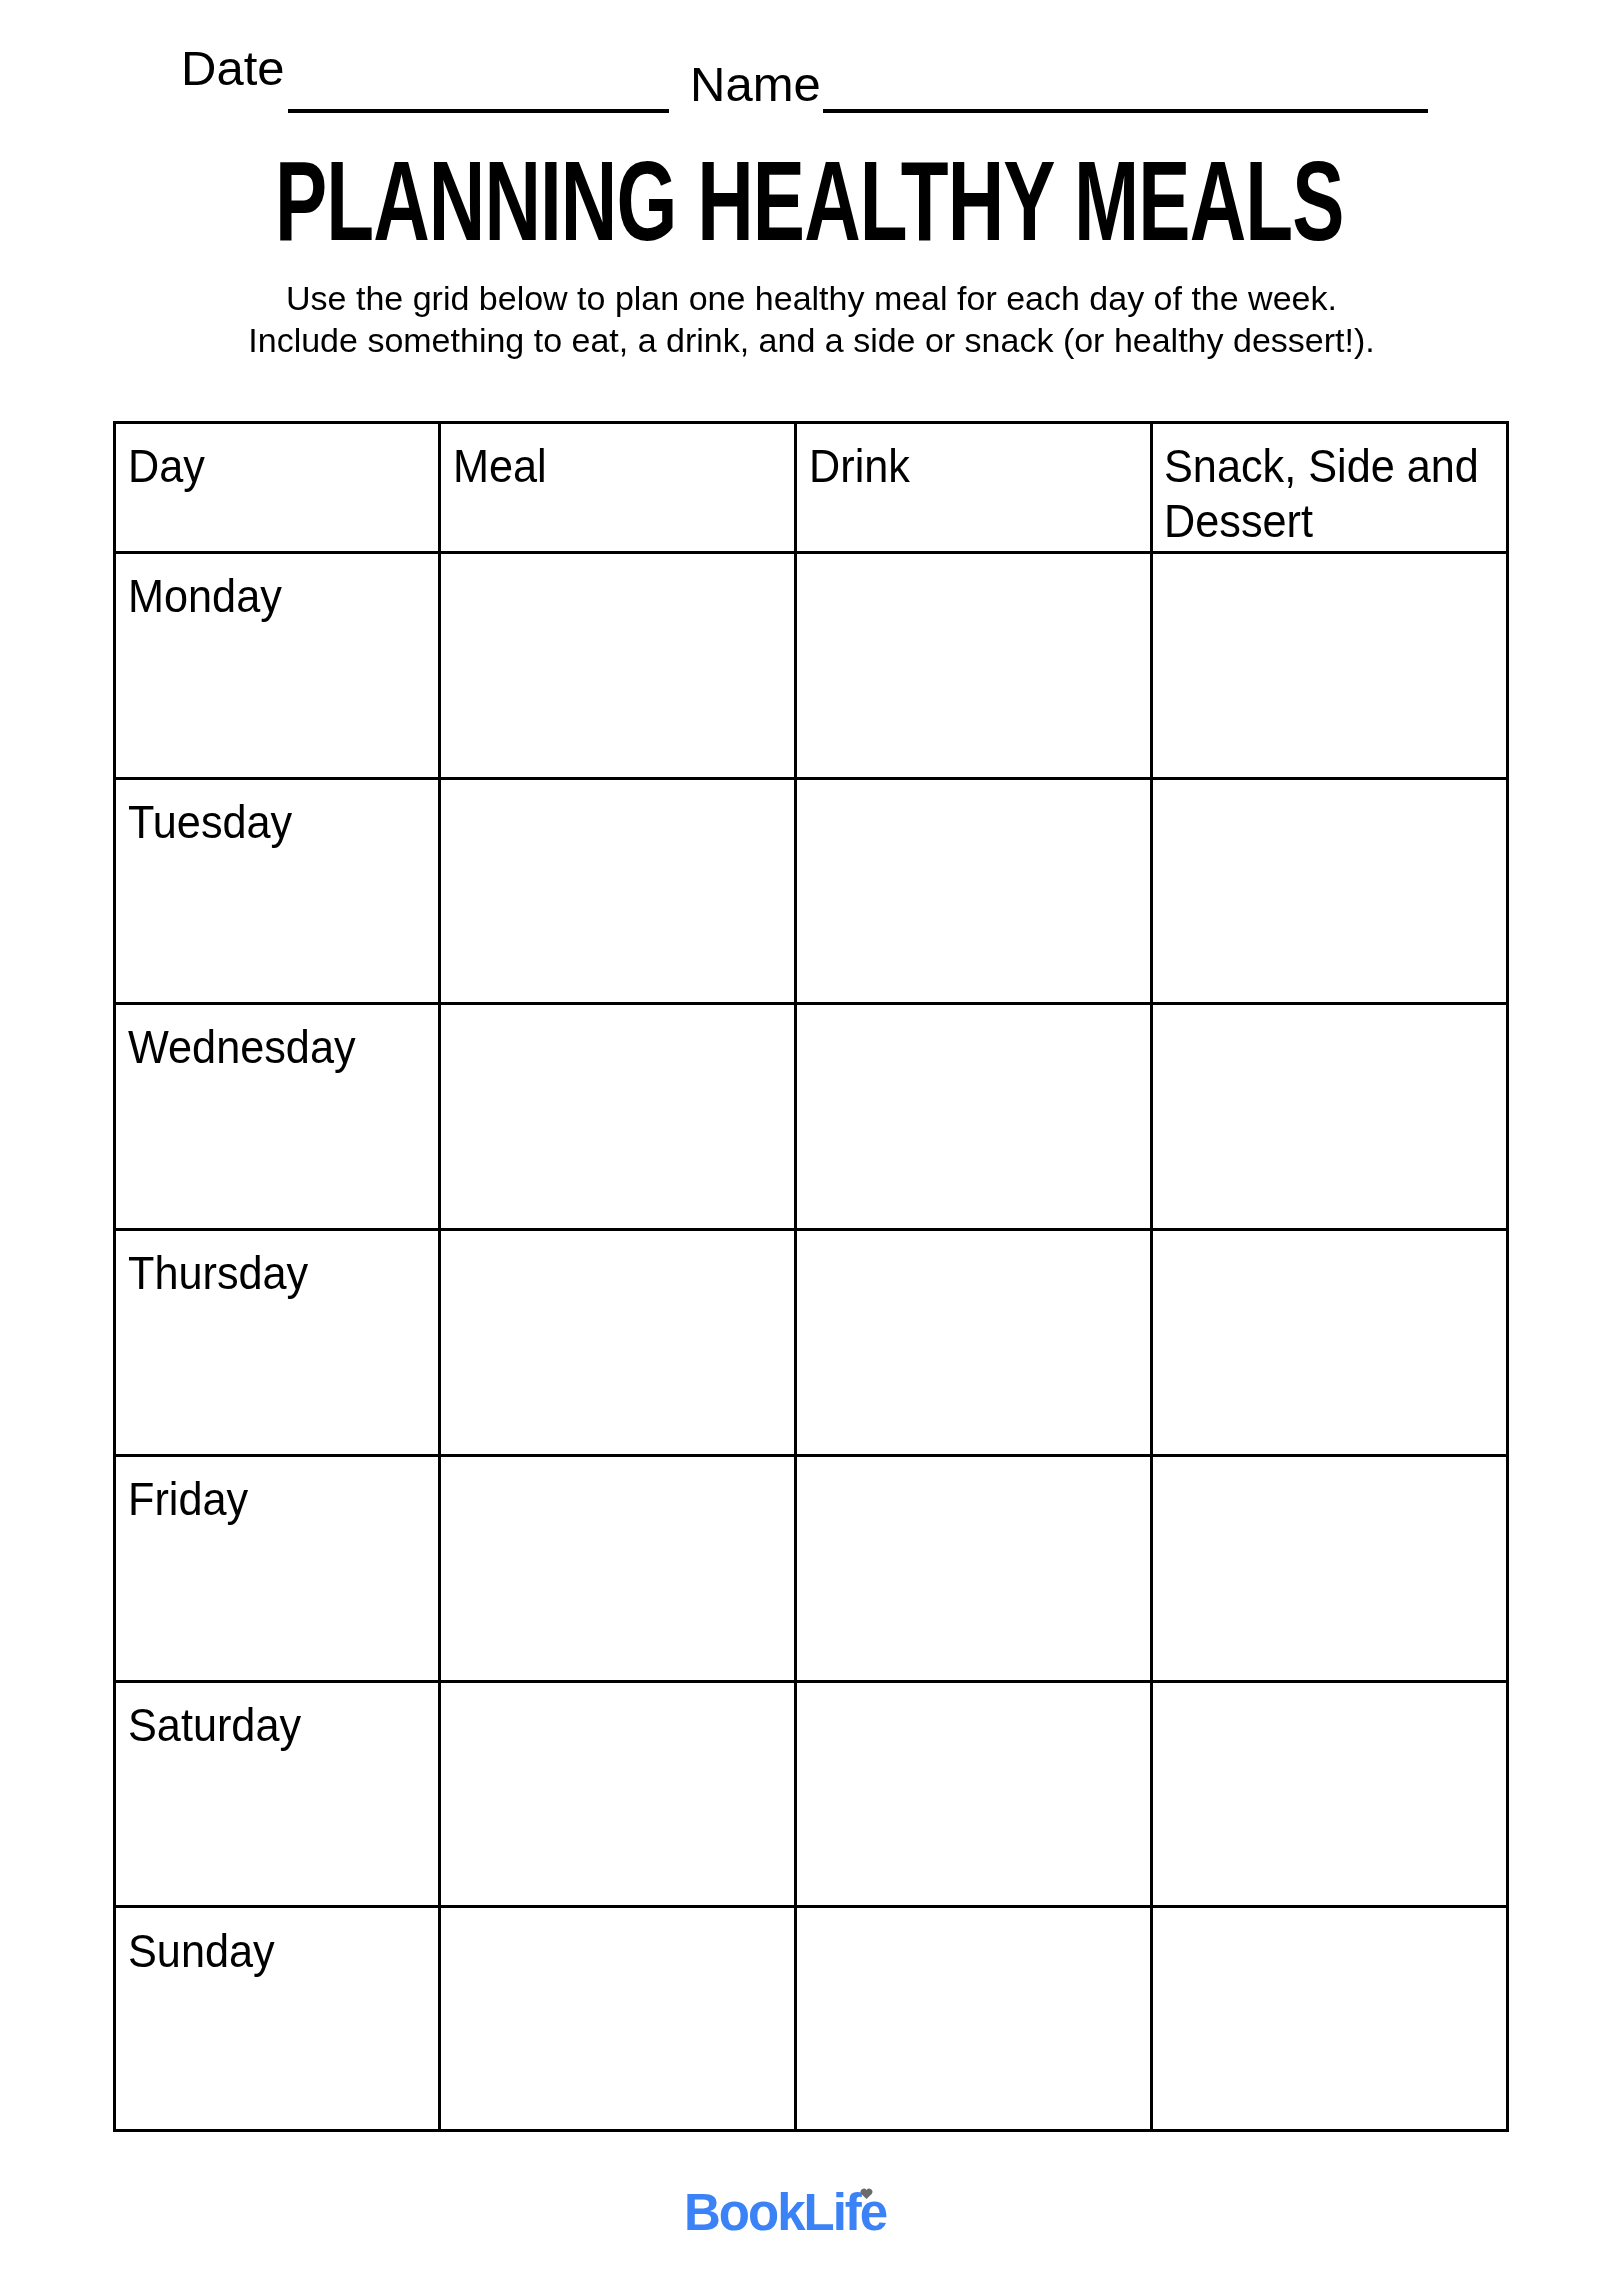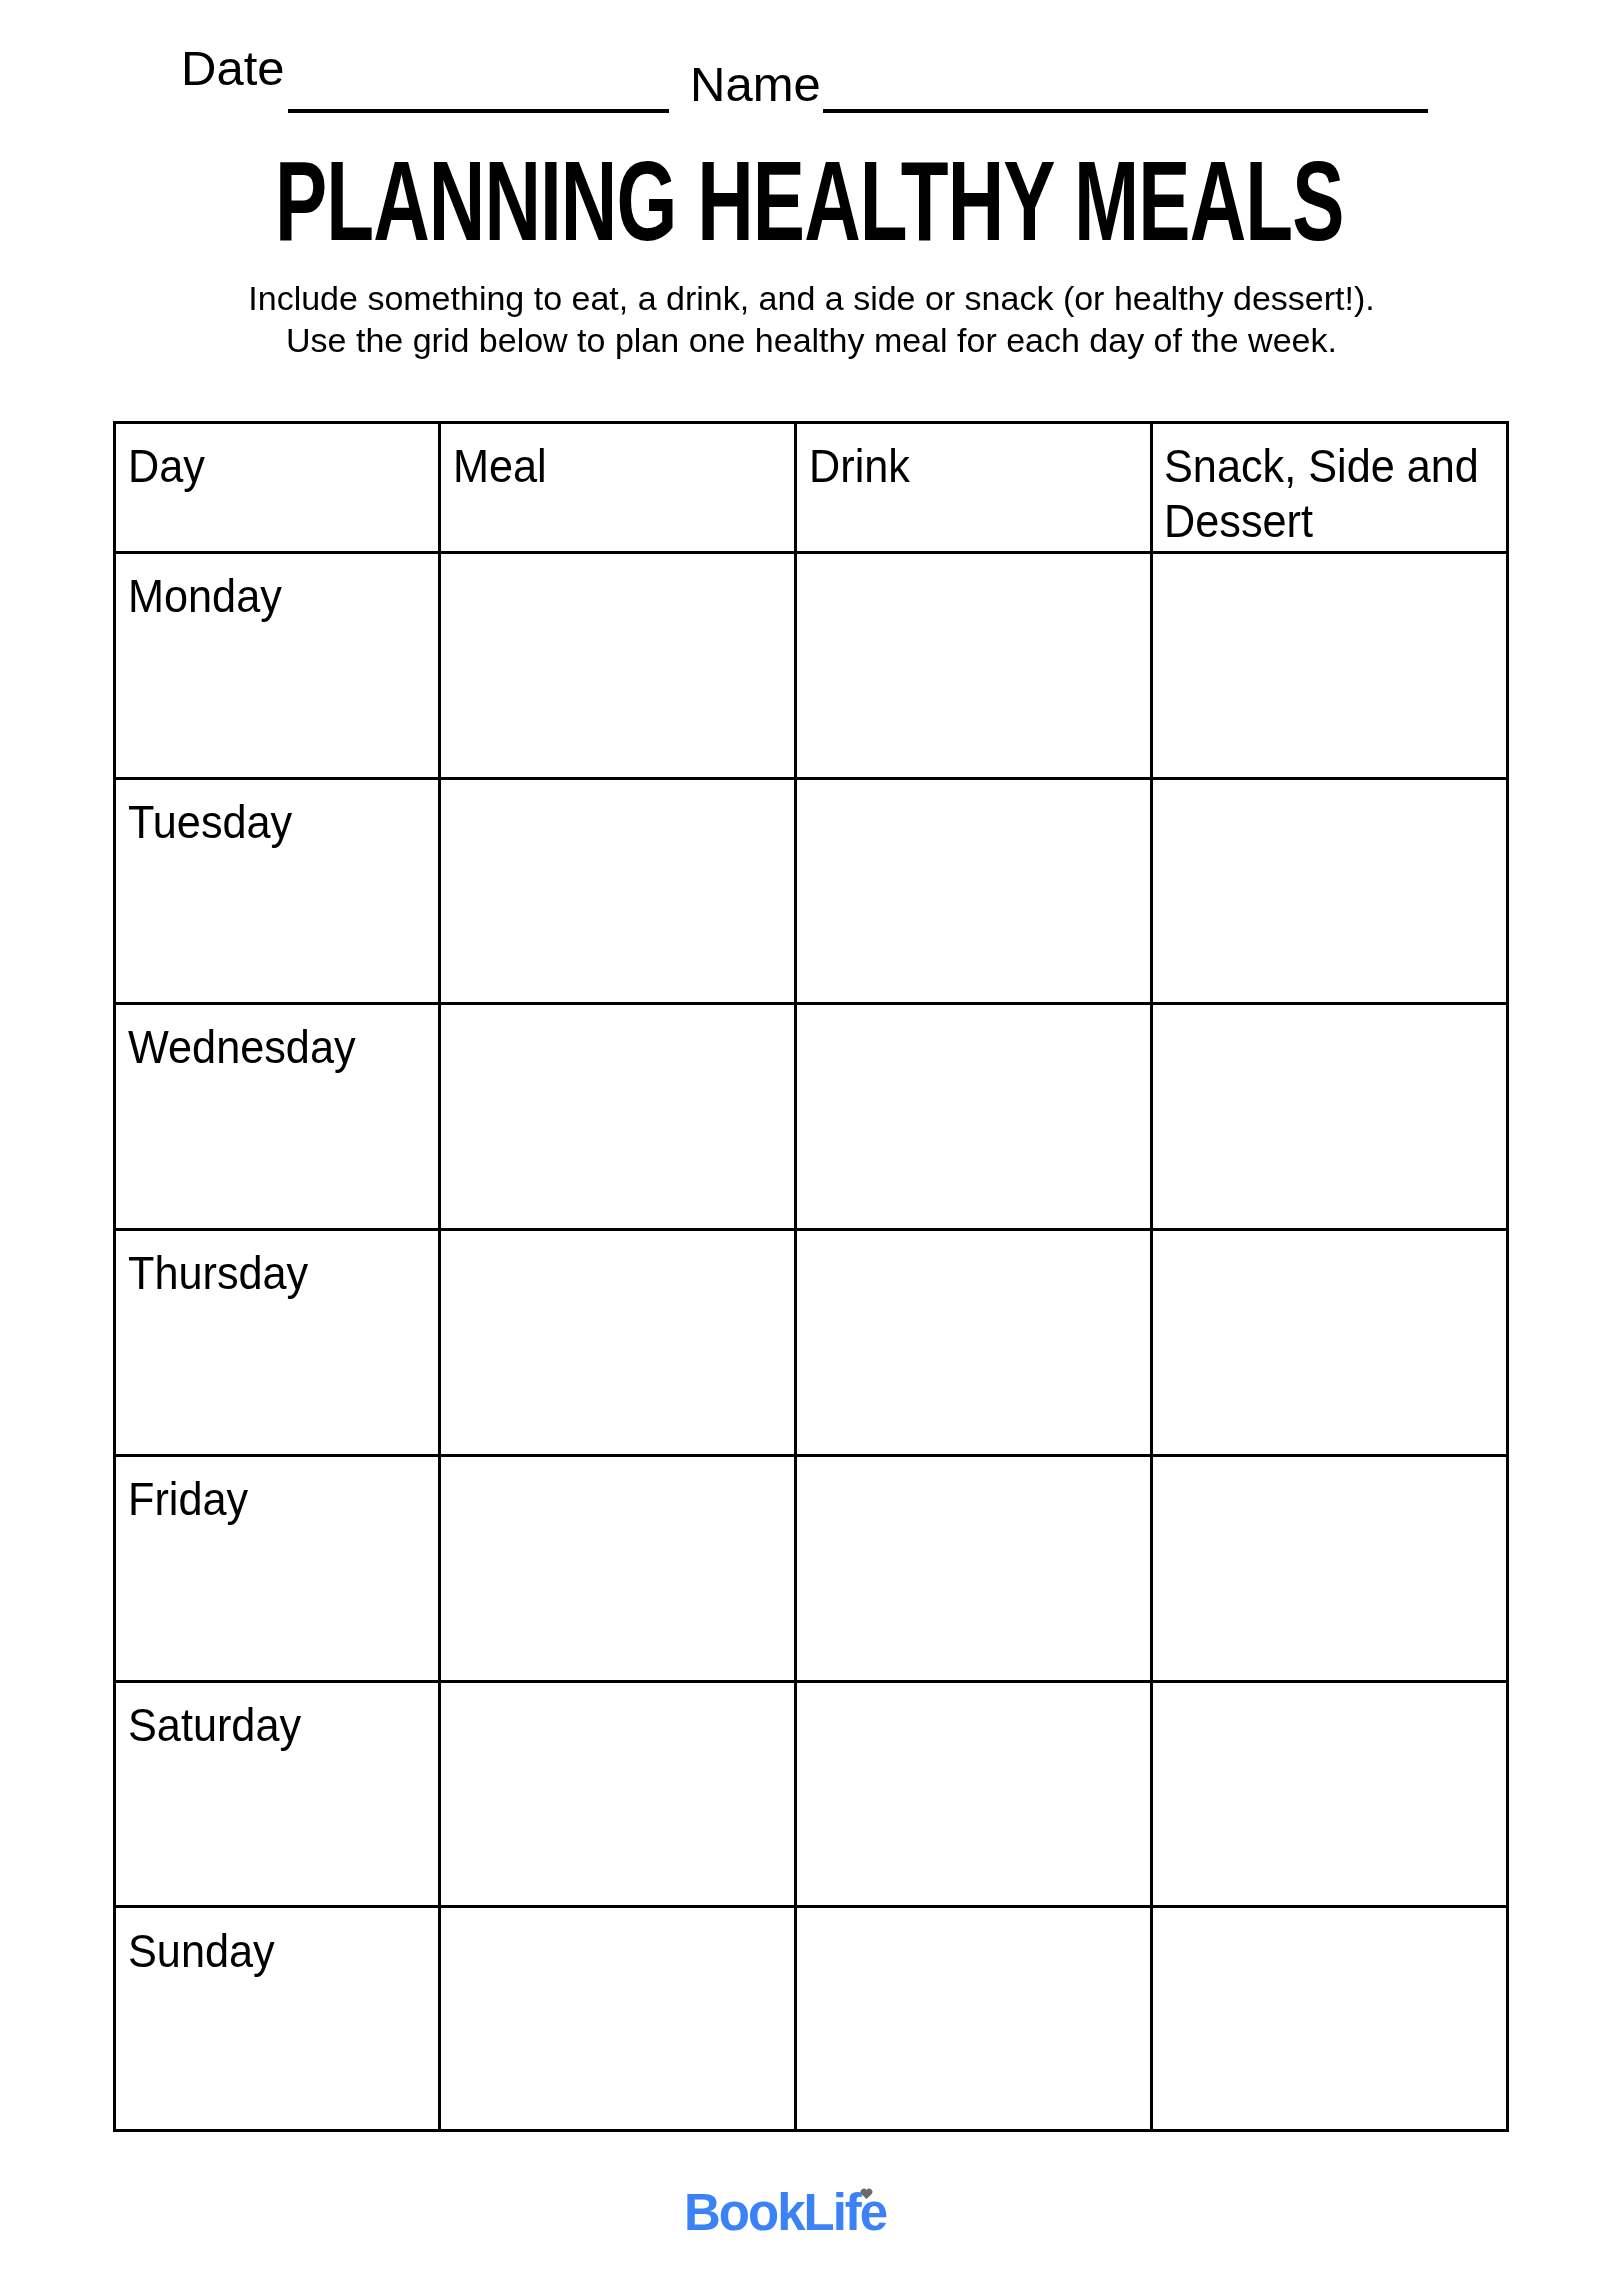--- a/index.html
+++ b/index.html
@@ -31,22 +31,22 @@
 <div class="field-label" style="left:181px; top:44px;">Date</div>
 <div class="field-line" style="left:288px; top:109px; width:381px;"></div>
 <div class="field-label" style="left:690px; top:60px;">Name</div>
 <div class="field-line" style="left:823px; top:109px; width:605px;"></div>
 
 <div class="title">
   <span class="title-inner" id="title-inner" style="transform: scaleX(0.692463);">PLANNING HEALTHY MEALS</span>
 </div>
 
 <div class="instructions" style="top:277px;">
+  <div>Use the grid below to plan one healthy meal for each day of the week.</div>
   <div>Include something to eat, a drink, and a side or snack (or healthy dessert!).</div>
-  <div>Use the grid below to plan one healthy meal for each day of the week.</div>
 </div>
 
 <div>
 
   <div class="hline" style="top:421px;"></div>
   <div class="hline" style="top:551px;"></div>
   <div class="hline" style="top:777px;"></div>
   <div class="hline" style="top:1002px;"></div>
   <div class="hline" style="top:1228px;"></div>
   <div class="hline" style="top:1454px;"></div>

